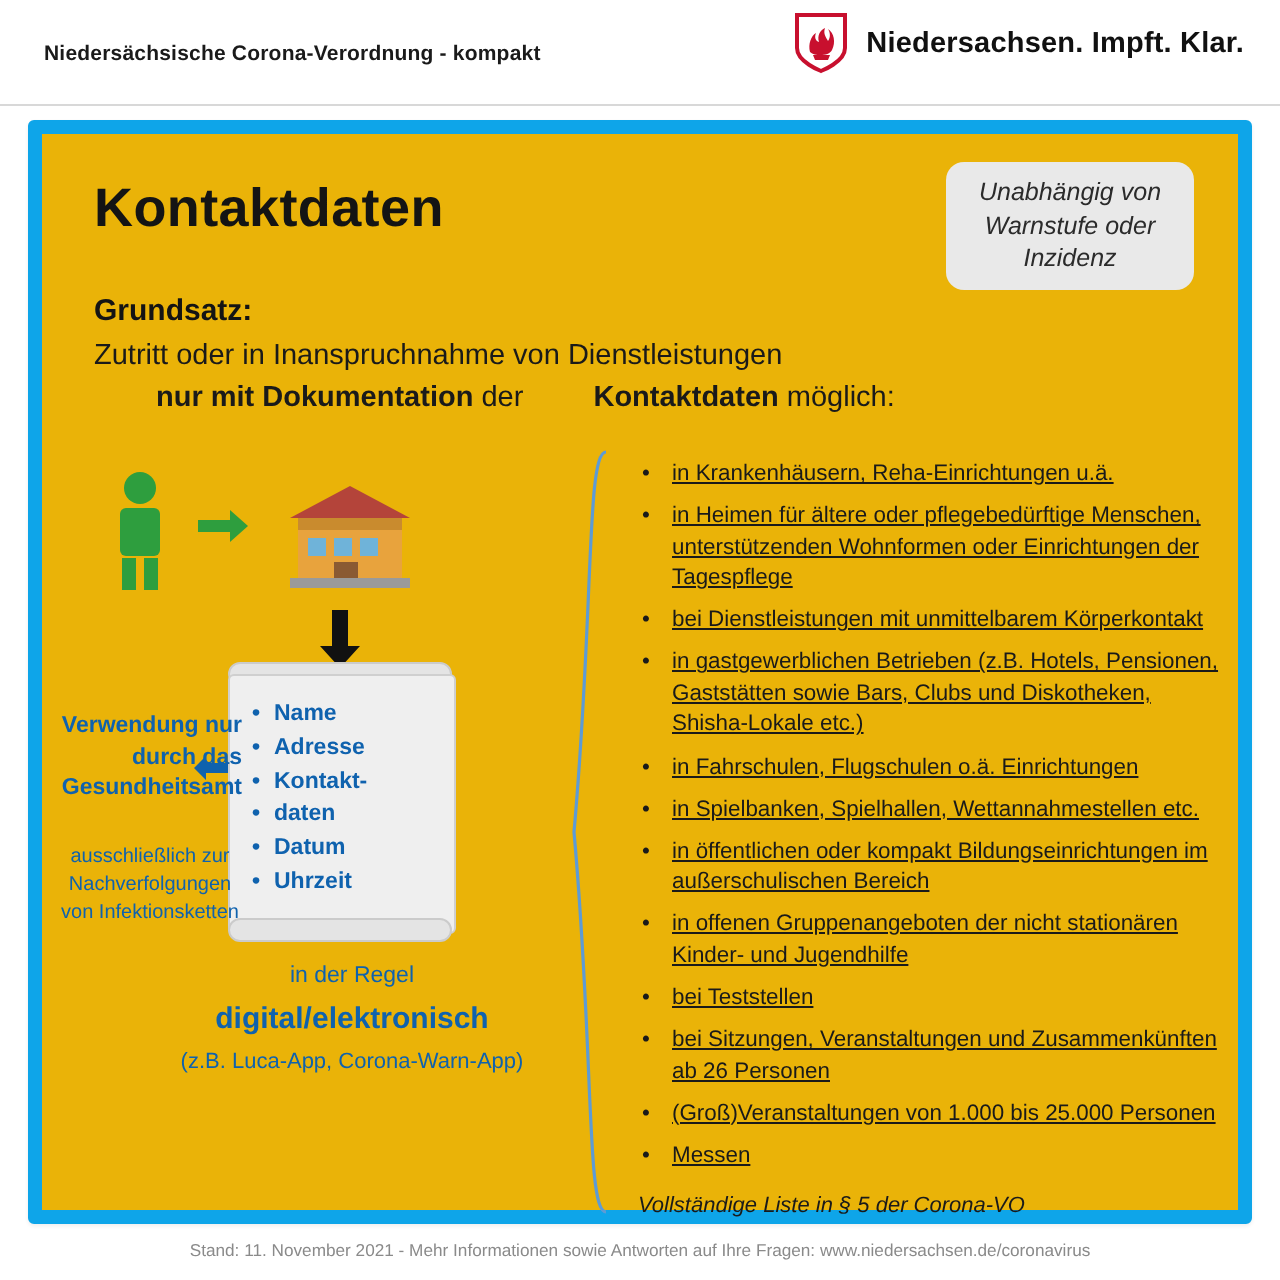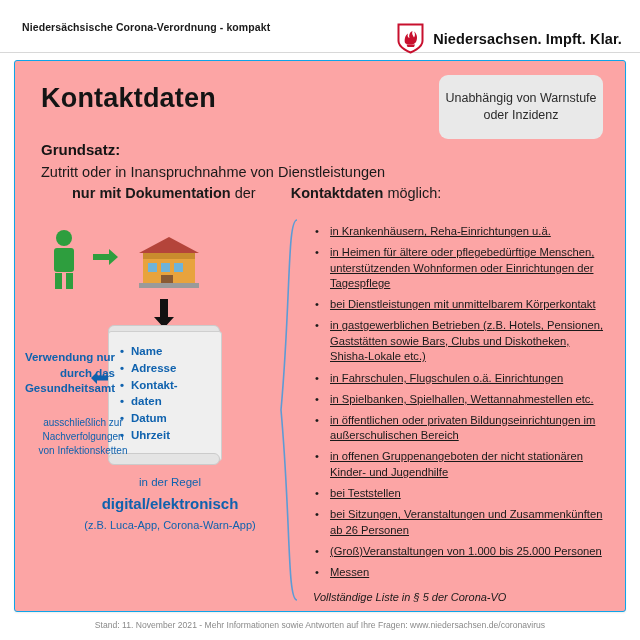--- a/index.html
+++ b/index.html
@@ -36,21 +36,21 @@
     left: 22px;
     top: 21px;
     font-size: 10.5px;
     font-weight: bold;
     color: #1a1a1a;
     letter-spacing: 0.1px;
   }
   .brand {
     position: absolute;
     right: 18px;
-    top: 23px;
+    top: 6px;
     display: flex;
     align-items: center;
     gap: 9px;
   }
   .brand-crest {
     width: 27px;
     height: 31px;
     position: relative;
     display: block;
   }
@@ -61,52 +61,53 @@
     letter-spacing: 0.1px;
     white-space: nowrap;
   }
   
   .card {
     position: absolute;
     left: 14px;
     top: 60px;
     width: 612px;
     height: 552px;
-    background: #fca5a5;
-    border: 1px solid #0ea5e9;
+    background: #eab308;
+    border: 7px solid #0ea5e9;
     border-radius: 3px;
     box-shadow: 0 1px 2px rgba(0,0,0,0.07);
     box-sizing: border-box;
   }
   .h1 {
     position: absolute;
     left: 26px;
     top: 22px;
     font-size: 27px;
     font-weight: bold;
     color: #141414;
     letter-spacing: 0.2px;
   }
   .badge {
     position: absolute;
     right: 22px;
     top: 14px;
-    width: 164px;
+    width: 124px;
     height: 64px;
     background: #e9e9e9;
     border-radius: 9px;
     display: flex;
     align-items: center;
     justify-content: center;
     text-align: center;
     font-size: 12.5px;
     color: #2b2b2b;
     line-height: 1.35;
     padding: 0 6px;
     box-sizing: border-box;
+    font-style: italic;
   }
   .principle-label {
     position: absolute;
     left: 26px;
     top: 80px;
     font-size: 15px;
     font-weight: bold;
     color: #141414;
   }
   .principle-l2 {
@@ -223,21 +224,20 @@
   }
   .usage-sub {
     position: absolute;
     left: 8px;
     top: 355px;
     width: 92px;
     text-align: center;
     font-size: 10px;
     color: #0f62ae;
     line-height: 1.42;
-    margin-left: 14px;
   }
   .form-regel {
     position: absolute;
     left: 60px;
     top: 415px;
     width: 190px;
     text-align: center;
     font-size: 11.5px;
     color: #0f62ae;
   }
@@ -419,21 +419,21 @@
       </svg>
     </span>
 
     <ul class="right-list">
       <li>in Krankenhäusern, Reha-Einrichtungen u.ä.</li>
       <li>in Heimen für ältere oder pflegebedürftige Menschen, unterstützenden Wohnformen oder Einrichtungen der Tagespflege</li>
       <li>bei Dienstleistungen mit unmittelbarem Körperkontakt</li>
       <li>in gastgewerblichen Betrieben (z.B. Hotels, Pensionen, Gaststätten sowie Bars, Clubs und Diskotheken, Shisha-Lokale etc.)</li>
       <li>in Fahrschulen, Flugschulen o.ä. Einrichtungen</li>
       <li>in Spielbanken, Spielhallen, Wettannahmestellen etc.</li>
-      <li>in öffentlichen oder privaten Bildungseinrichtungen im außerschulischen Bereich</li>
+      <li>in öffentlichen oder kompakt Bildungseinrichtungen im außerschulischen Bereich</li>
       <li>in offenen Gruppenangeboten der nicht stationären Kinder- und Jugendhilfe</li>
       <li>bei Teststellen</li>
       <li>bei Sitzungen, Veranstaltungen und Zusammenkünften ab 26 Personen</li>
       <li>(Groß)Veranstaltungen von 1.000 bis 25.000 Personen</li>
       <li>Messen</li>
     </ul>
     <div class="list-note">Vollständige Liste in § 5 der Corona-VO</div>
   </div>
 
   <div class="footer">Stand: 11. November 2021 - Mehr Informationen sowie Antworten auf Ihre Fragen: www.niedersachsen.de/coronavirus</div>

